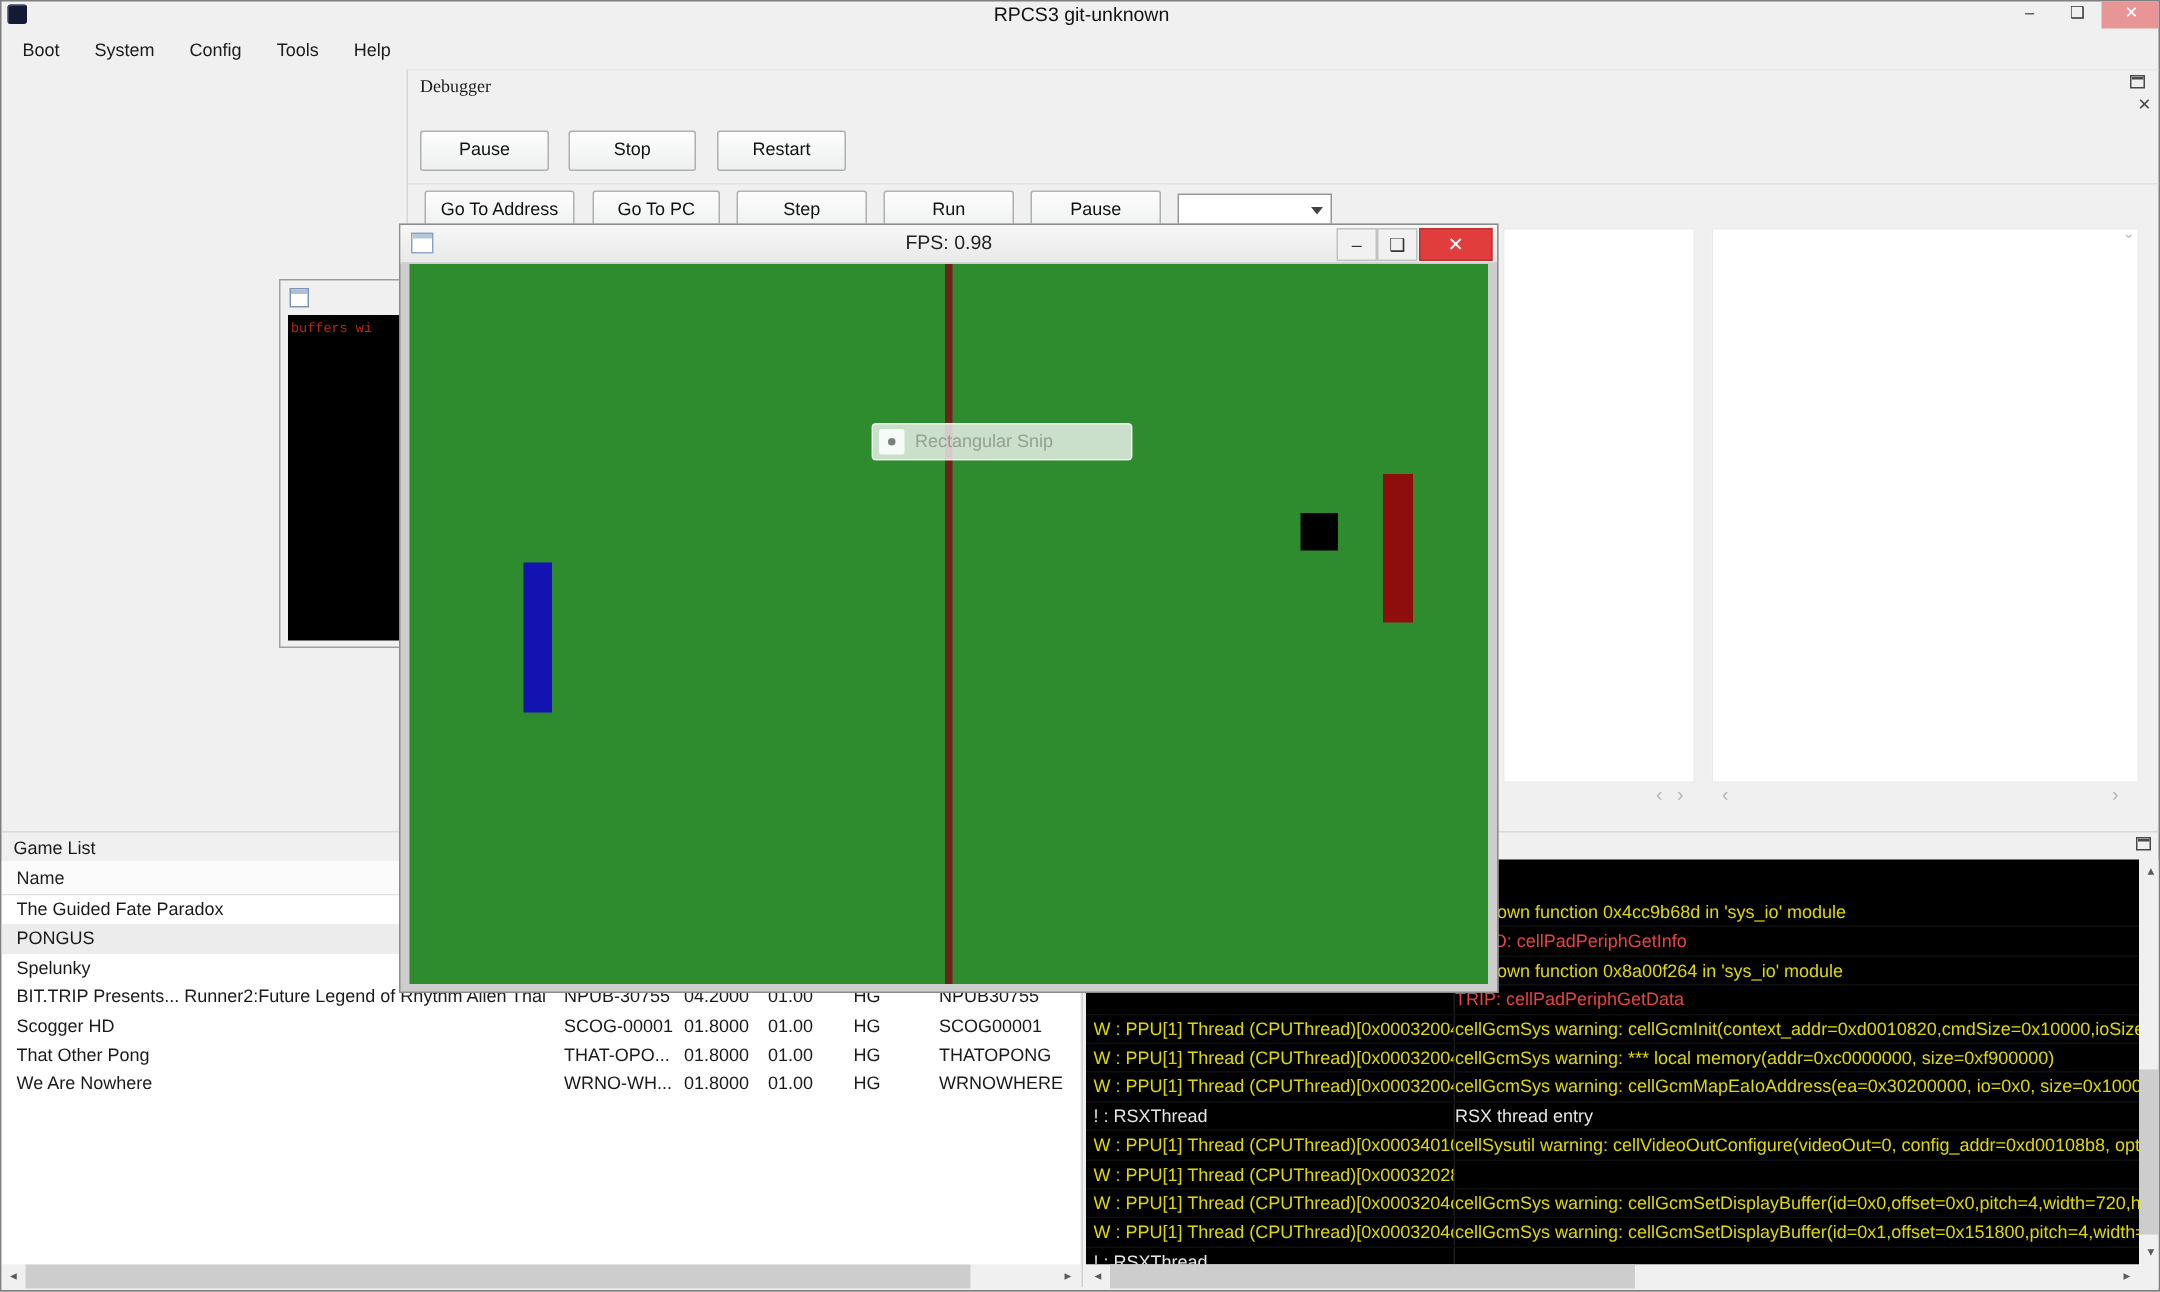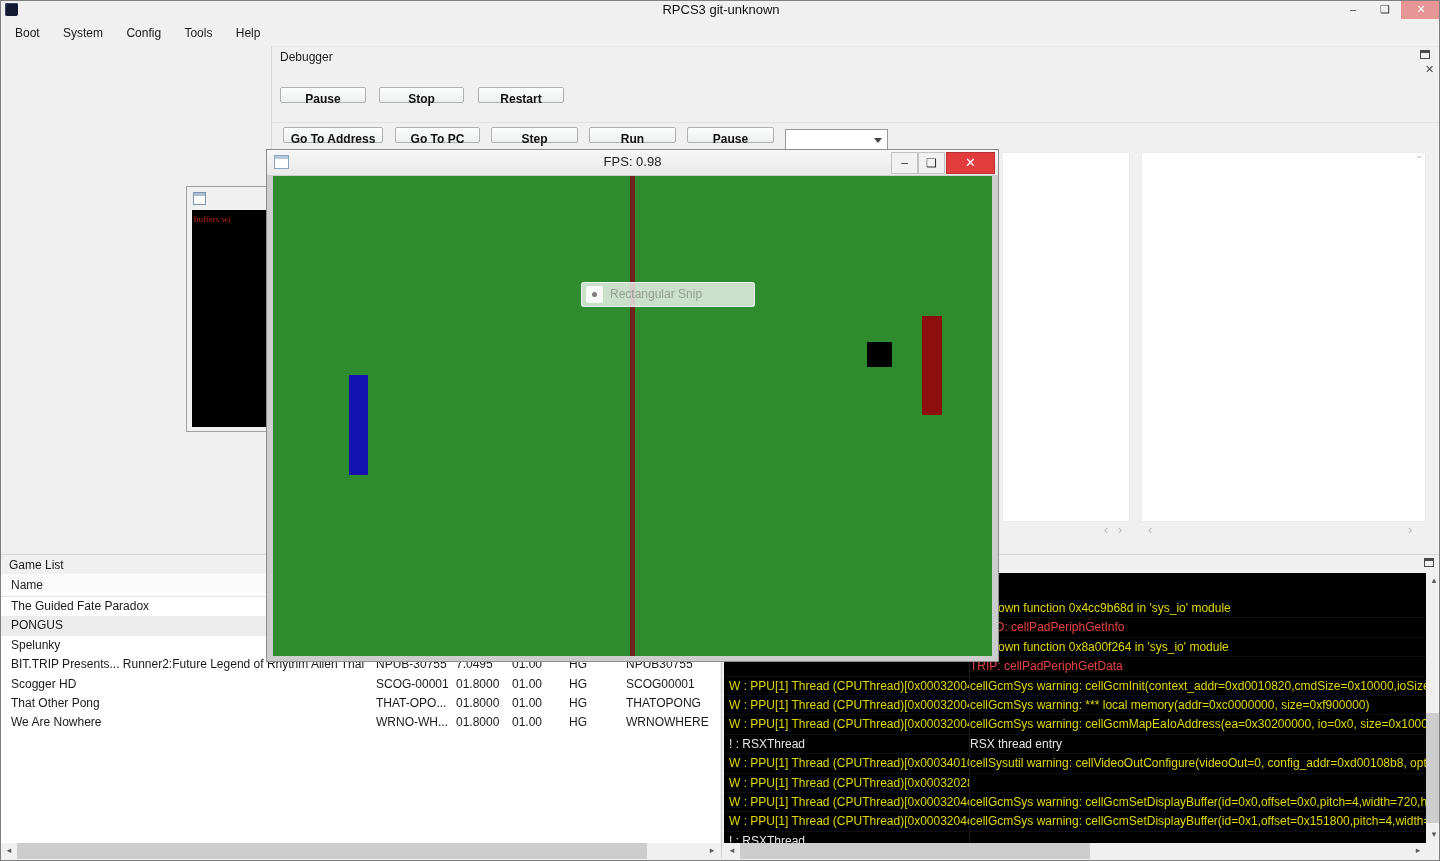--- a/index.html
+++ b/index.html
@@ -19,28 +19,28 @@
   .ctrl-max { left:1368px; width:32px; }
   .ctrl-close { left:1400px; width:40px; background:#e79595; color:#fff; }
 
   
   .menubar { position:absolute; left:0; top:18px; width:1440px; height:27px; padding:5px 0 0 4px; }
   .menu-item { display:inline-block; padding:2px 10px 3px 10px; cursor:default; }
 
   
   .dbg { position:absolute; left:270px; top:45px; width:1170px; height:508px;
          border-left:1px solid #d6d6d6; border-top:1px solid #e8e8e8; }
-  .dbg-title { position:absolute; left:8px; top:3px; }
+  .dbg-title { position:absolute; left:8px; top:3px;font-family:Liberation Serif, serif; }
   .float-icon { display:block; width:10px; height:9px; border:1px solid #4a4a4a;
                 box-shadow:inset 0 2px 0 #4a4a4a; background:#f0f0f0; }
   .dbg-float { position:absolute; left:1148px; top:3px; }
   .dbg-close { position:absolute; left:1153px; top:16px; font-size:11px; color:#4a4a4a; }
-  .btn { position:absolute; height:16px; background:linear-gradient(#fdfdfd,#eef0f0);
+  .btn { position:absolute; height:27px; background:linear-gradient(#fdfdfd,#eef0f0);
          border:1px solid #b0b0b0; border-radius:2px; font-size:12px; color:#111;
-         text-align:center; line-height:22px;font-weight:bold; }
+         text-align:center; line-height:22px; }
   .b-pause1 { left:8px;  top:40px; width:86px; }
   .b-stop   { left:107px; top:40px; width:85px; }
   .b-restart{ left:206px; top:40px; width:86px; }
   .dbg-sep  { position:absolute; left:0; top:75px; width:1170px; height:1px; background:#e2e2e2; }
   .b-goaddr { left:11px;  top:80px; width:100px; }
   .b-gopc   { left:123px; top:80px; width:85px; }
   .b-step   { left:219px; top:80px; width:87px; }
   .b-run    { left:317px; top:80px; width:87px; }
   .b-pause2 { left:415px; top:80px; width:87px; }
   .combo { position:absolute; left:513px; top:82px; width:103px; height:21px;
@@ -53,21 +53,21 @@
   .pane-right { position:absolute; left:869px; top:105px; width:285px; height:370px;
                 background:#fff; border:1px solid #ececec; }
   .chev { position:absolute; color:#b5b5b5; font-size:13px; line-height:13px; }
 
   
   .console { position:absolute; left:185px; top:185px; width:112px; height:246px;
              background:#f0f0f0; border:1px solid #9f9f9f; z-index:5; }
   .win-glyph { position:absolute; left:6px; top:5px; width:13px; height:13px;
                border:1px solid #7d95b5; background:#fff; box-shadow:inset 0 3px 0 #aebfd4; }
   .console-screen { position:absolute; left:5px; top:23px; width:101px; height:217px;
-                    background:#000; color:#c02418; font-family:Liberation Serif, serif;
+                    background:#000; color:#c02418; font-family:Liberation Mono, monospace;
                     font-size:9px; padding:4px 2px; overflow:hidden; }
 
   
   .gamewin { position:absolute; left:265px; top:148px; width:733px; height:513px;
              background:#cdcdcd; border:1px solid #8c8c8c; z-index:10; }
   .gw-titlebar { position:absolute; left:0; top:0; width:731px; height:26px;
                  background:linear-gradient(#f7f7f7,#e9e9e9); border-bottom:1px solid #cfcfcf; }
   .gw-icon { position:absolute; left:7px; top:5px; width:15px; height:14px;
              border:1px solid #8aa5c0; background:#fff; box-shadow:inset 0 3px 0 #b5c8da; }
   .gw-title { position:absolute; left:0; top:4px; width:100%; text-align:center;
@@ -206,21 +206,21 @@
       </div>
       <div class="gl-row selected">
         <span class="c-name">PONGUS</span>
       </div>
       <div class="gl-row">
         <span class="c-name">Spelunky</span>
       </div>
       <div class="gl-row">
         <span class="c-name">BIT.TRIP Presents... Runner2:Future Legend of Rhythm Alien Thai</span>
         <span class="c-serial">NPUB-30755</span>
-        <span class="c-fw">7.0495</span>
+        <span class="c-fw">04.2000</span>
         <span class="c-ver">01.00</span>
         <span class="c-cat">HG</span>
         <span class="c-id">NPUB30755</span>
       </div>
       <div class="gl-row">
         <span class="c-name">Scogger HD</span>
         <span class="c-serial">SCOG-00001</span>
         <span class="c-fw">01.8000</span>
         <span class="c-ver">01.00</span>
         <span class="c-cat">HG</span>

